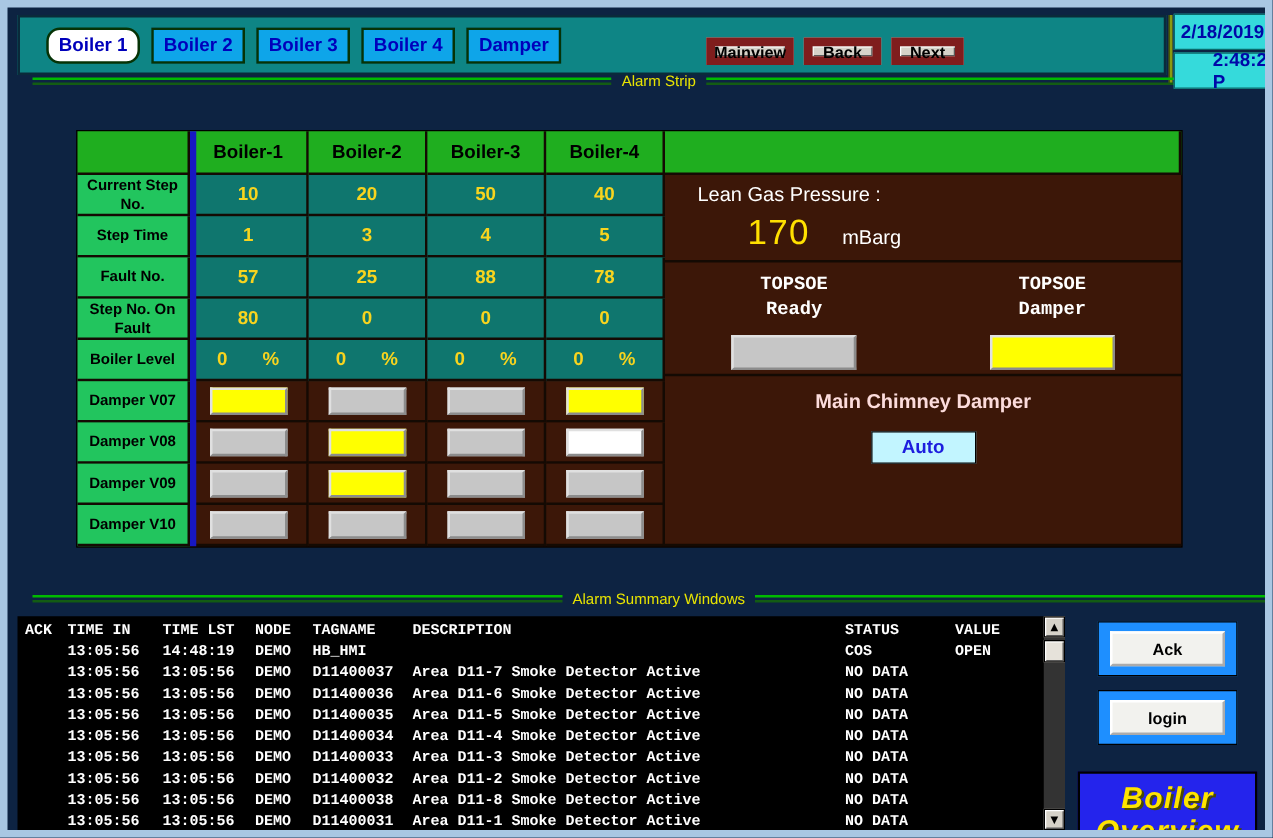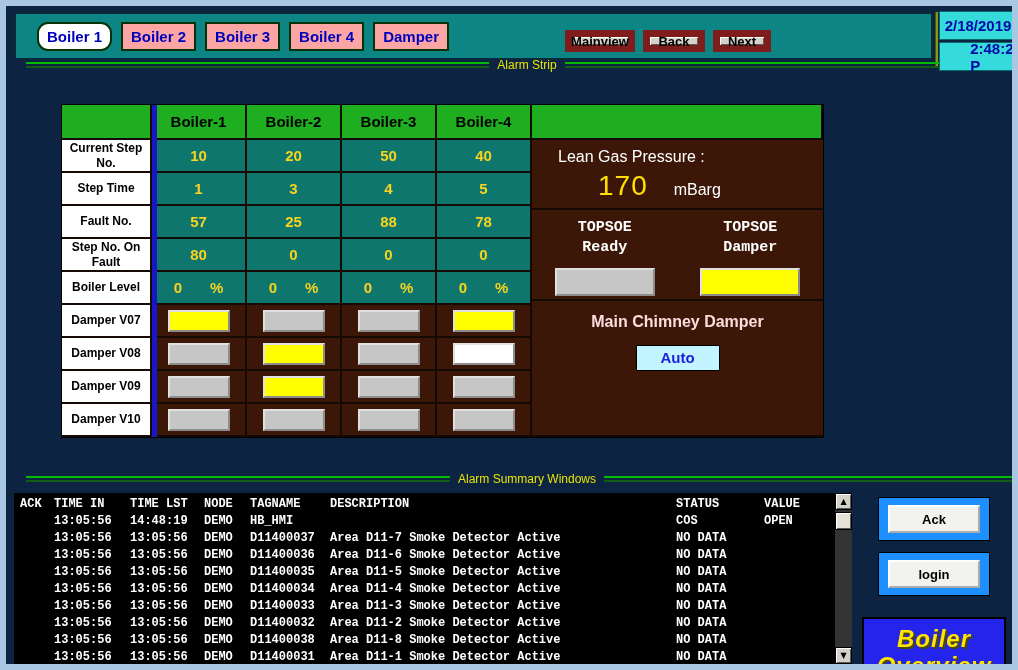--- a/index.html
+++ b/index.html
@@ -9,21 +9,21 @@
     background:#0d2342; border:6px solid #a9c7e3; overflow:hidden;
   }
   
   .topbar{
     position:absolute; left:8px; top:6px; width:919px; height:48px;
     background:#0e8585; border:2px solid #0a2a3a;
     display:flex; align-items:center;
   }
   .navbtn{
     height:29px; min-width:74px; margin-left:9px; padding:0 8px;
-    background:#fca5a5; border:2px solid #063306;
+    background:#0ea5e9; border:2px solid #063306;
     color:#0000bb; font-weight:bold; font-size:15px;
     display:flex; align-items:center; justify-content:center; cursor:pointer;
   }
   .navbtn.first{ margin-left:21px; }
   .navbtn.active{ background:#ffffff;border-radius:11px; }
   .winbtns{ position:absolute; right:160px; top:16px; display:flex; }
   .winbtn{
     height:22px; margin-left:8px; background:#d6d2c9; color:#000;
     border:7px solid #7f1d1d; box-shadow:inset 1px 1px 0 #ffffff, inset -1px -1px 0 #5a5a5a;
     font-weight:bold; font-size:13px; display:flex; align-items:center; justify-content:center;
@@ -38,29 +38,29 @@
     display:flex; align-items:center; justify-content:center; z-index:5;
   }
   .datebox{ top:5px; } .timebox{ top:36px;padding-left:36px; }
   
   .sep{ position:absolute; left:20px; width:1002px; display:flex; align-items:center; }
   .sep .line{ flex:1; height:6px; border-top:2px solid #00ba00; border-bottom:2px solid #135c13; }
   .sep .sep-label{ color:#e8e400; font-size:12px; padding:0 8px; white-space:nowrap; }
   .sep1{ top:52px; } .sep2{ top:466px; }
   
   .panel{
-    position:absolute; left:55px; top:98px; width:763px; height:334px;
+    position:absolute; left:55px; top:98px; width:885px; height:334px;
     display:grid; grid-template-columns:90px 95px 95px 95px 95px 1fr;
     grid-template-rows:35px repeat(9, 1fr);
     border:1px solid #000; background:#140a03;
   }
   .cell{ border-right:2px solid #140a03; border-bottom:2px solid #140a03;
     display:flex; align-items:center; justify-content:center; }
   .hdr{ background:#1fae1f; color:#000; font-weight:bold; font-size:15px; }
-  .rowlabel{ background:#ffffff; color:#000; font-weight:bold; font-size:12px;
+  .rowlabel{ background:#22c55e; color:#000; font-weight:bold; font-size:12px;
     text-align:center; line-height:1.25; padding:0 3px; }
   .val{ background:#0f766e; color:#f8d41e; font-weight:bold; font-size:15px; }
   .level{ gap:28px; }
   .ind-cell{ background:#3c1708; }
   .ind{ width:62px; height:22px; border:2px outset #e0e0e0; }
   .ind[data-state="yellow"]{ background:#ffff00; }
   .ind[data-state="gray"]{ background:#c6c6c6; }
   .ind[data-state="white"]{ background:#ffffff; }
   .bluebar{ position:absolute; left:90px; top:0; width:5px; height:100%;
     background:#1717c3; z-index:2; }

